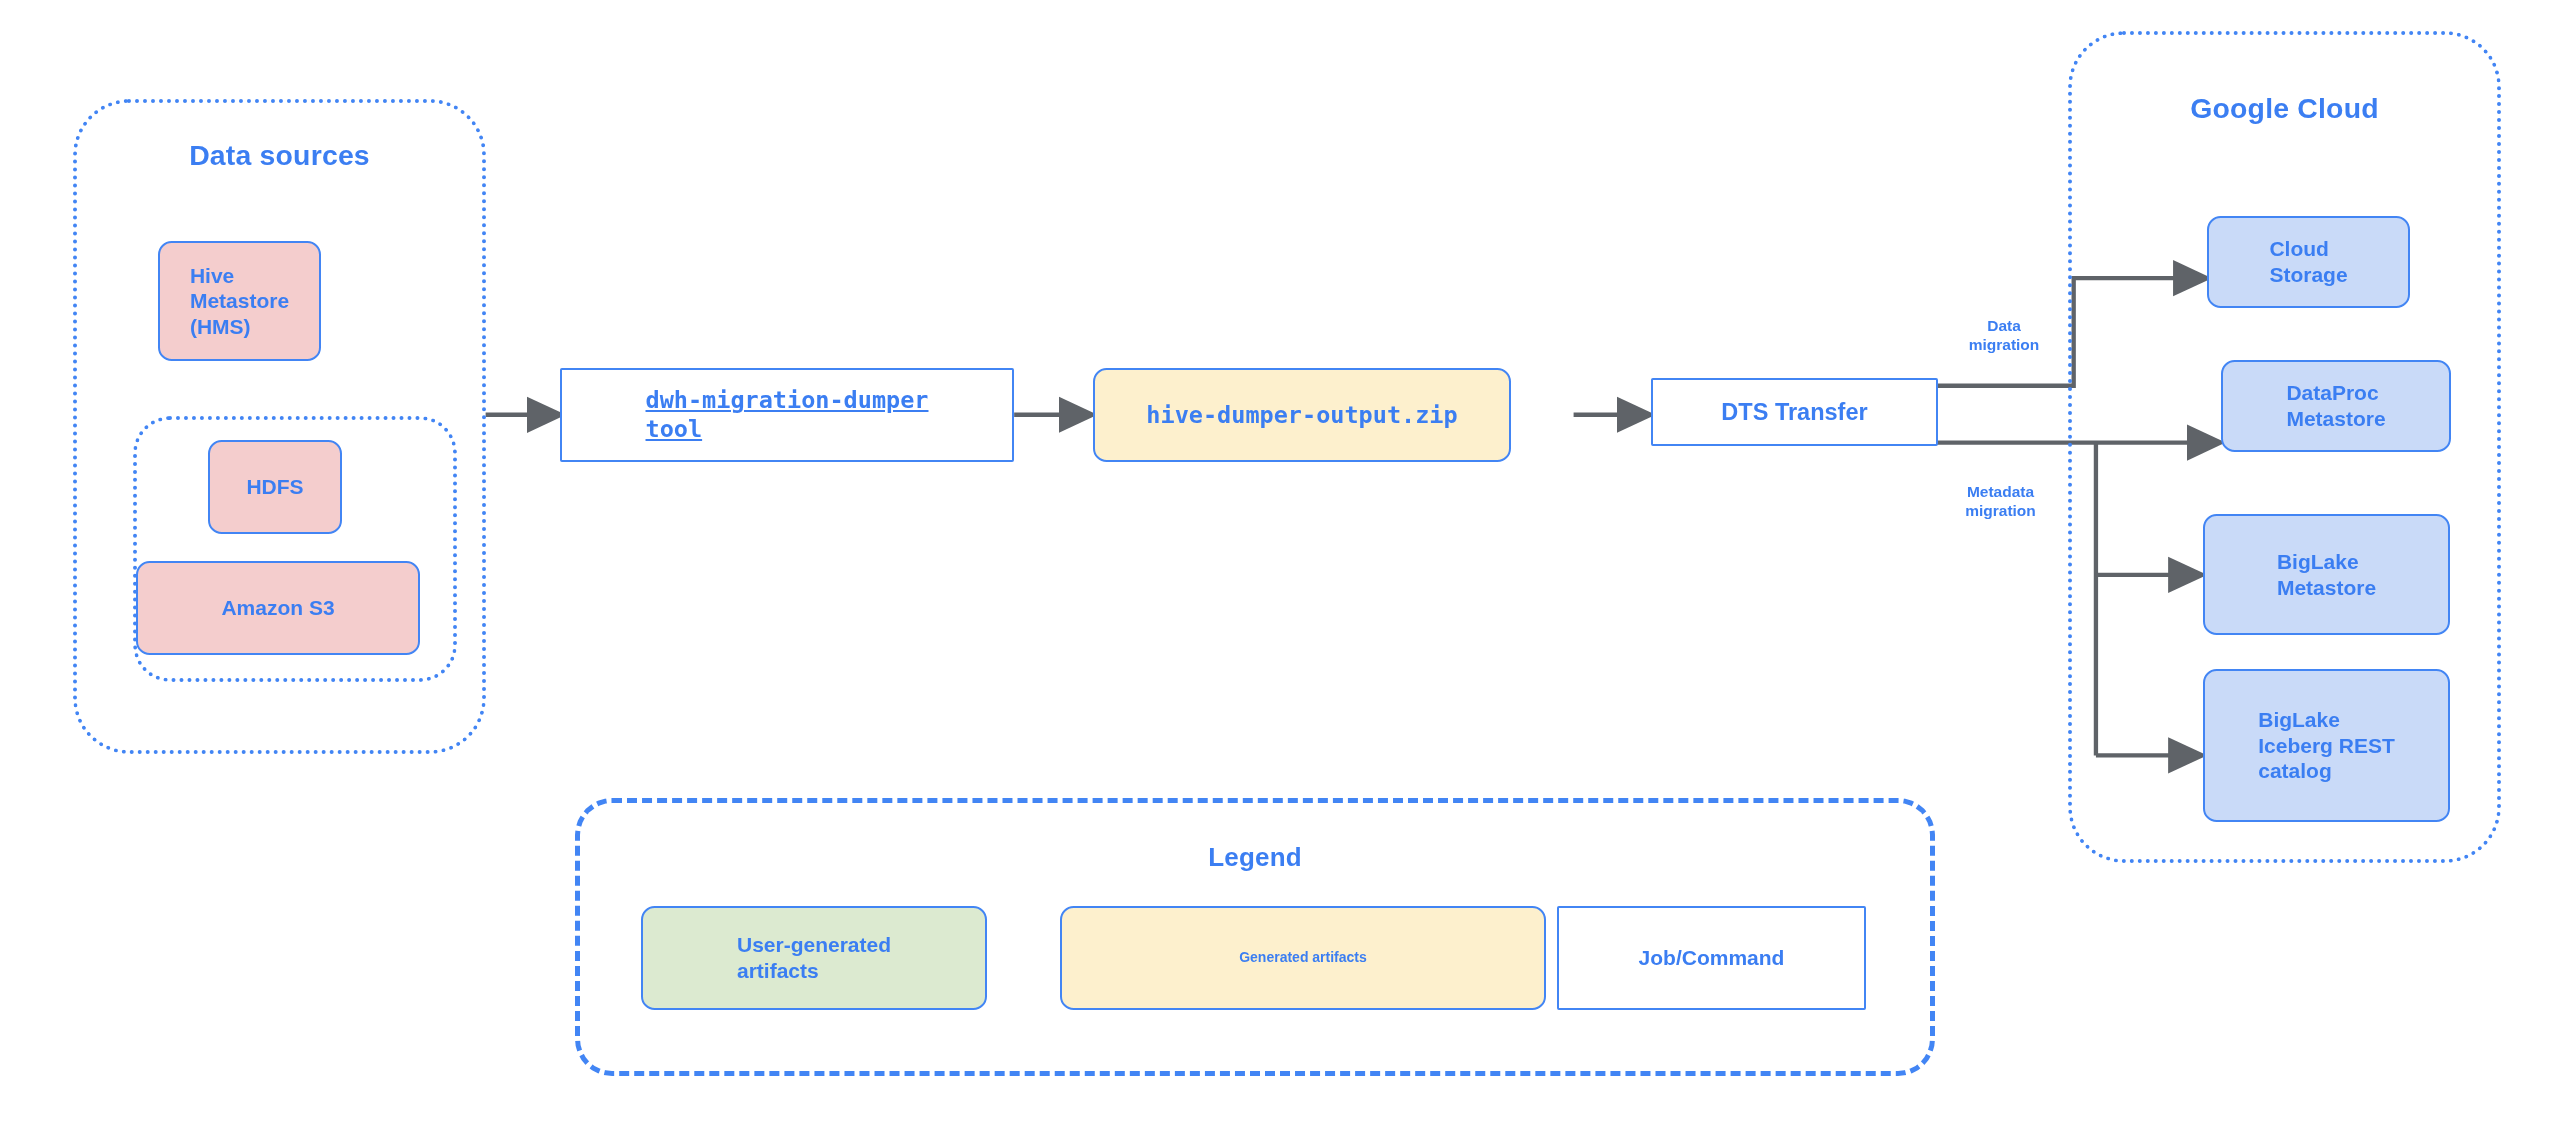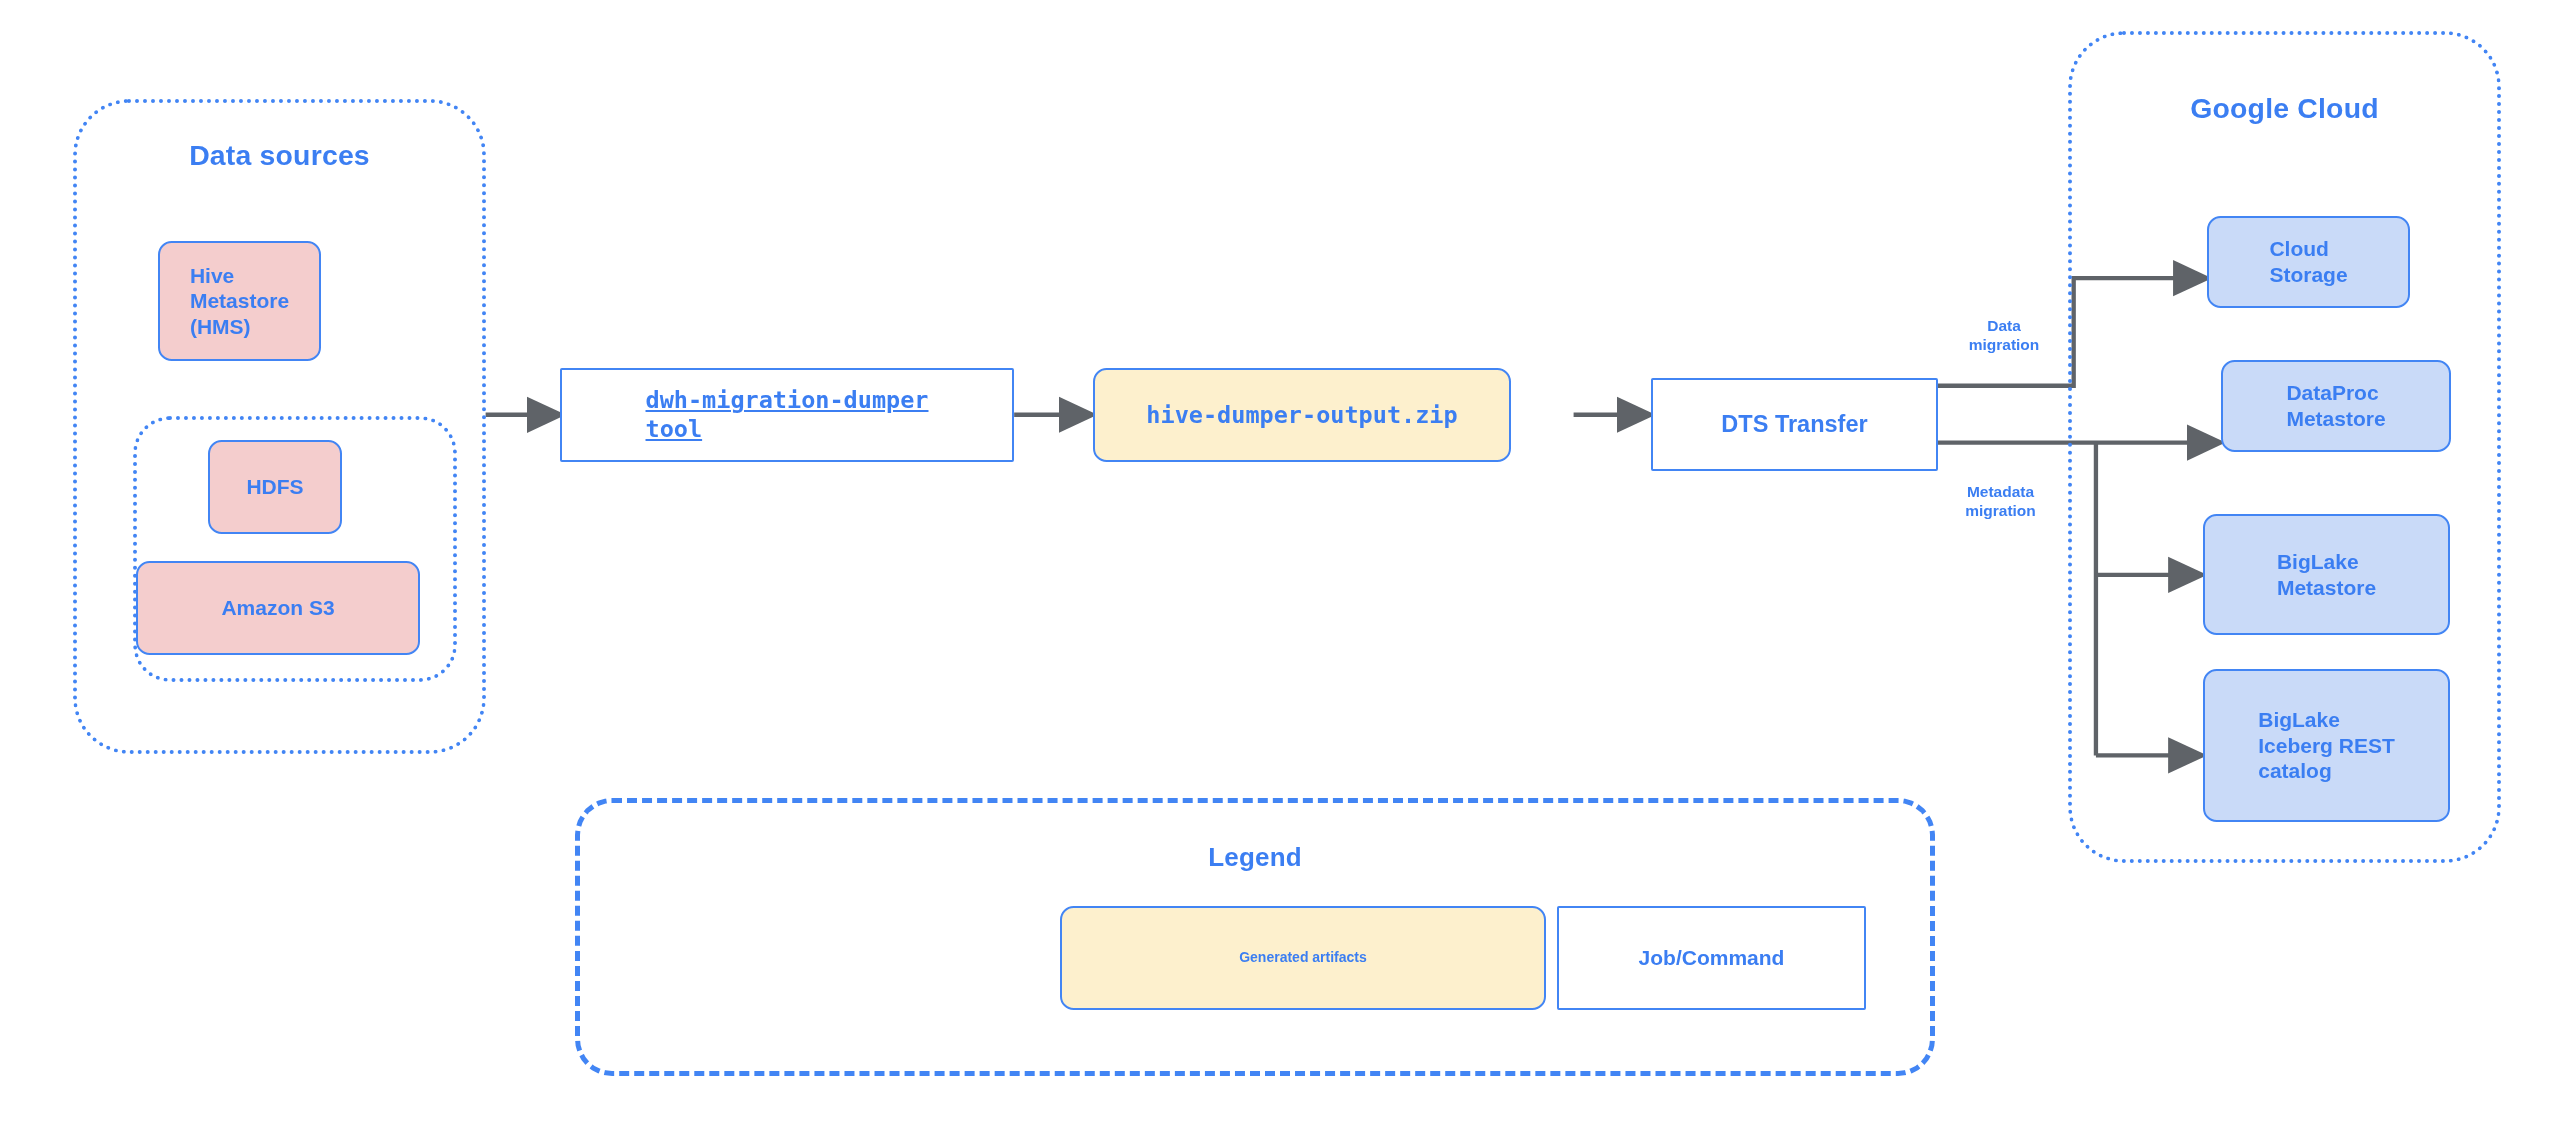--- a/index.html
+++ b/index.html
@@ -126,21 +126,21 @@
 
   <div class="node rounded pink" style="left:208px; top:440px; width:134px; height:94px; font-size:21px; white-space:pre-line;">HDFS</div>
 
   <div class="node rounded pink" style="left:136px; top:561px; width:284px; height:94px; font-size:21px; white-space:pre-line;">Amazon S3</div>
 
   <div class="node square white mono" style="left:560px; top:368px; width:454px; height:94px; font-size:23.5px; white-space:pre-line; border-radius:1.9px;text-decoration:underline;">dwh-migration-dumper
 tool</div>
 
   <div class="node rounded yellow mono" style="left:1093px; top:368px; width:418px; height:94px; font-size:23.5px; white-space:pre-line;">hive-dumper-output.zip</div>
 
-  <div class="node square white" style="left:1651px; top:378px; width:287px; height:93px; font-size:23.5px; white-space:pre-line; border-radius:1.9px;">DTS Transfer</div>
+  <div class="node square white" style="left:1651px; top:378px; width:287px; height:68px; font-size:23.5px; white-space:pre-line; border-radius:1.9px;">DTS Transfer</div>
 
   <div class="edge-label" style="left:1942px; top:316px; width:124px;">Data
 migration</div>
 
   <div class="edge-label" style="left:1934px; top:482px; width:133px;">Metadata
 migration</div>
 
   <div class="group-dotted" style="left:2068px; top:31px; width:433px; height:832px;"></div>
   <div class="group-title" style="left:2068px; top:92px; width:433px;">Google Cloud</div>
 
@@ -153,19 +153,21 @@
   <div class="node rounded blue" style="left:2203px; top:514px; width:247px; height:121px; font-size:21px; white-space:pre-line;">BigLake
 Metastore</div>
 
   <div class="node rounded blue" style="left:2203px; top:669px; width:247px; height:153px; font-size:21px; white-space:pre-line;">BigLake
 Iceberg REST
 catalog</div>
 
   <div class="group-dashed" style="left:575px; top:798px; width:1360px; height:278px;"></div>
   <div class="group-title" style="left:575px; top:842px; width:1360px; font-size:26px;">Legend</div>
 
+  <div class="node rounded green" style="left:641px; top:906px; width:346px; height:104px; font-size:21px; white-space:pre-line;">User-generated
+artifacts</div>
 
   <div class="node rounded yellow" style="left:1060px; top:906px; width:486px; height:104px; font-size:14px; white-space:pre-line;">Generated artifacts</div>
 
   <div class="node square white" style="left:1557px; top:906px; width:309px; height:104px; font-size:21px; white-space:pre-line; border-radius:1.9px;">Job/Command</div>
 
 </div>
 
 
 </body></html>

